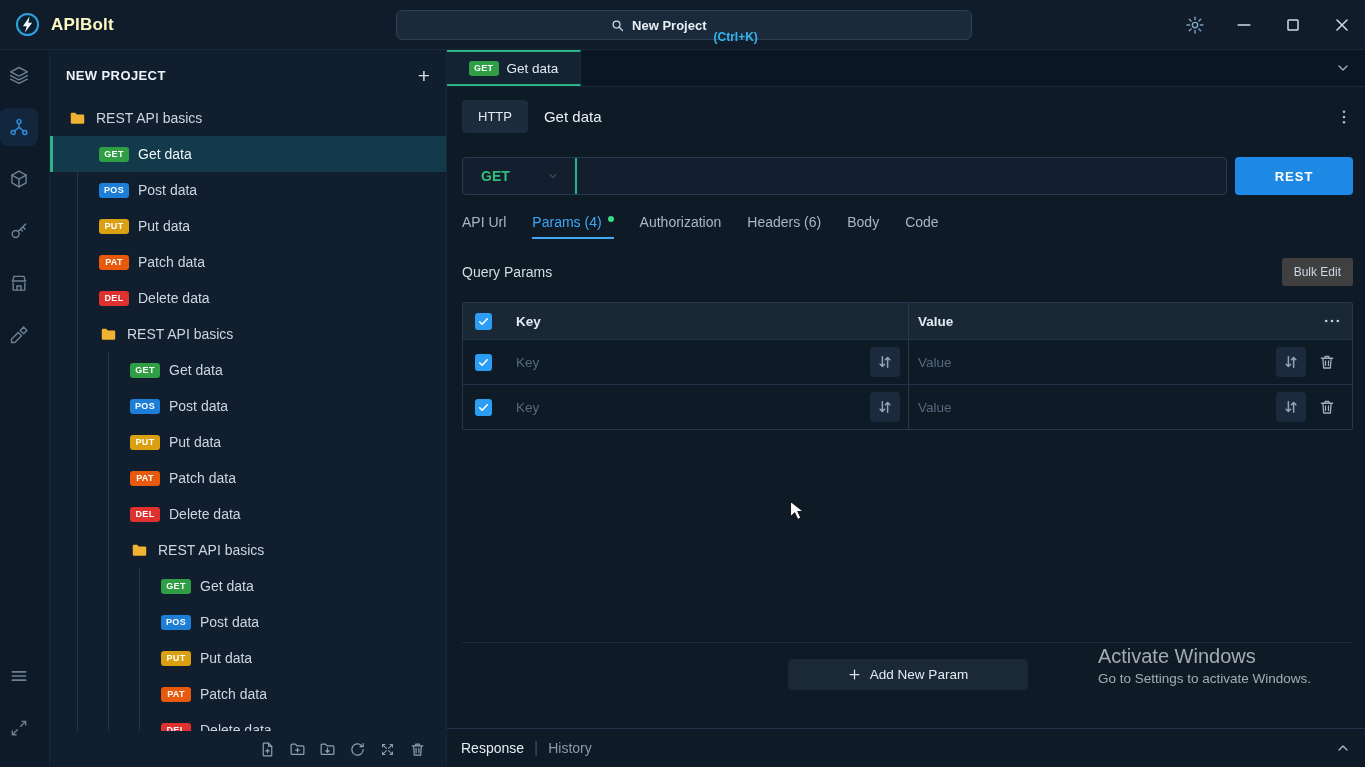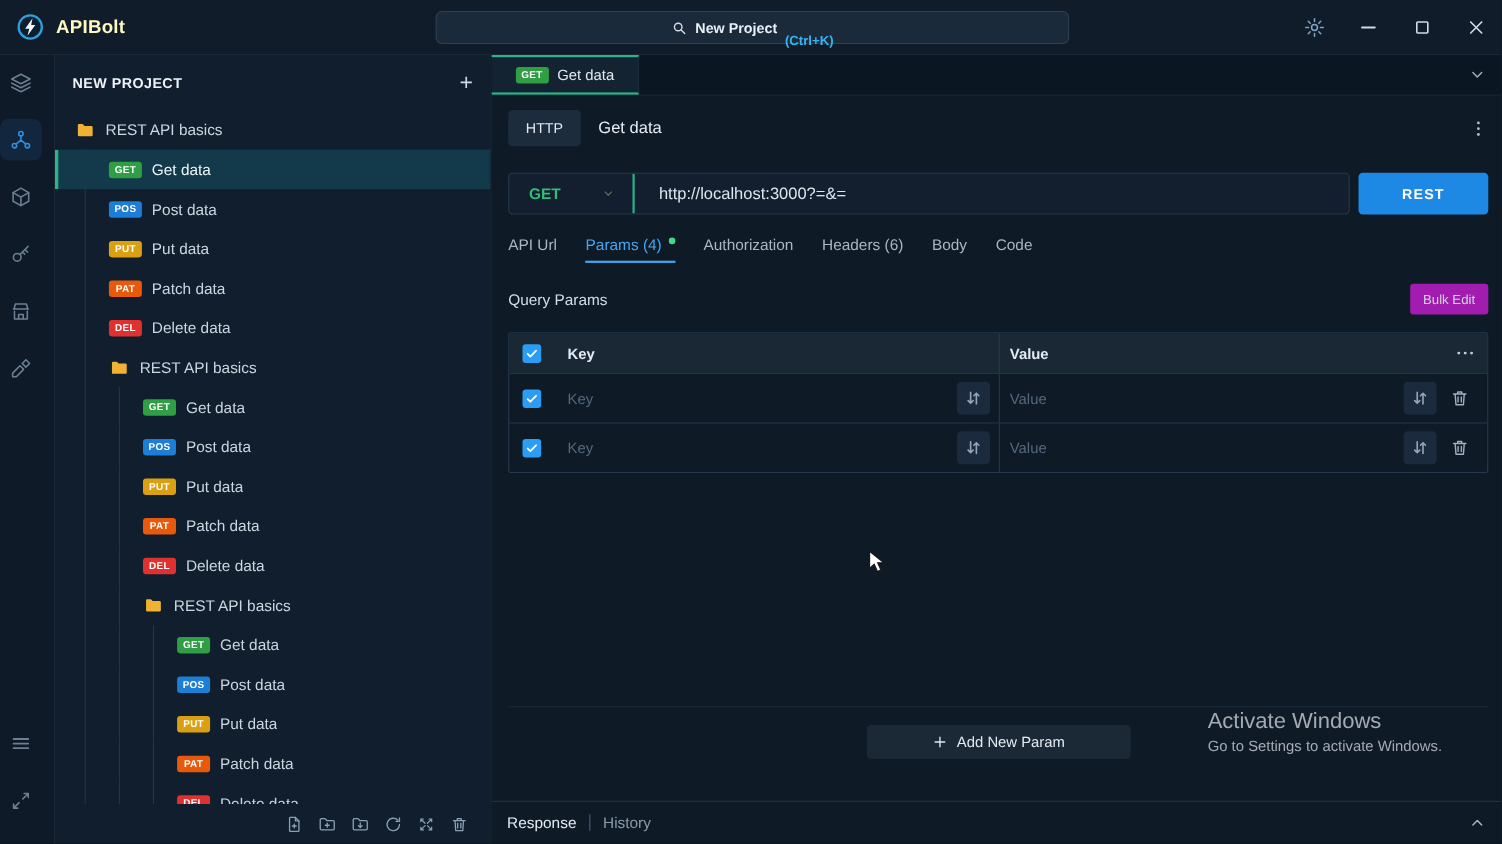--- a/index.html
+++ b/index.html
@@ -87,21 +87,21 @@
     font-family:inherit; }
 
   .subtabs { margin-top:19px; display:flex; gap:26px; font-size:14px; color:#a9b6c3; }
   .subtab { position:relative; padding-bottom:9px; display:flex; align-items:center; gap:6px; cursor:pointer; }
   .subtab.active { color:#41a7f5; }
   .subtab.active::after { content:""; position:absolute; left:0; right:0; bottom:0; height:2px; background:#41a7f5; }
   .dot { width:6px; height:6px; border-radius:50%; background:#3ddc84; margin-top:-6px; }
 
   .params-head { margin-top:19px; display:flex; align-items:center; }
   .qp-title { font-size:14px; color:#d3dde6; }
-  .bulk-edit { margin-left:auto; padding:7px 12px; background:#a21caf; border:none; border-radius:3px;
+  .bulk-edit { margin-left:auto; padding:7px 12px; background:#404040; border:none; border-radius:3px;
     font-size:12px; color:#ccd6e1; cursor:pointer; font-family:inherit; }
 
   .param-table { margin-top:16px; border:1px solid #26384c; border-radius:2px; }
   .pt-header { height:36px; background:#1a2836; display:flex; align-items:stretch; }
   .pt-row { height:45px; display:flex; align-items:stretch; border-top:1px solid #22344a; }
   .pt-left { width:446px; flex:0 0 446px; display:flex; align-items:center;
     border-right:1px solid #26384c; padding:0 8px 0 12px; }
   .pt-right { flex:1; min-width:0; display:flex; align-items:center; padding:0 10px 0 9px; gap:6px; }
   .pt-col { font-size:13.5px; font-weight:bold; color:#e2ebf3; }
   .pt-left .pt-col { margin-left:24px; }
@@ -430,21 +430,20 @@
           <div class="url-group">
             <div class="method-select">
               <span>GET</span>
               <span class="ms-chev" data-icon="chevdown">
                   <svg viewBox="0 0 24 24" fill="none" stroke="currentColor" stroke-width="2" stroke-linecap="round" stroke-linejoin="round">
                     <path d="M6 9l6 6 6-6"></path>
                   </svg>
                 </span>
             </div>
             <div class="method-divider"></div>
-            <input class="url-input" value="http://localhost:3000?=&amp;=" style="">
           </div>
           <button class="send-btn">REST</button>
         </div>
 
         <div class="subtabs" id="subtabs">
             <div class="subtab">
     <span class="st-label">API Url</span>
   </div>
             <div class="subtab active">
     <span class="st-label">Params (4)</span>

